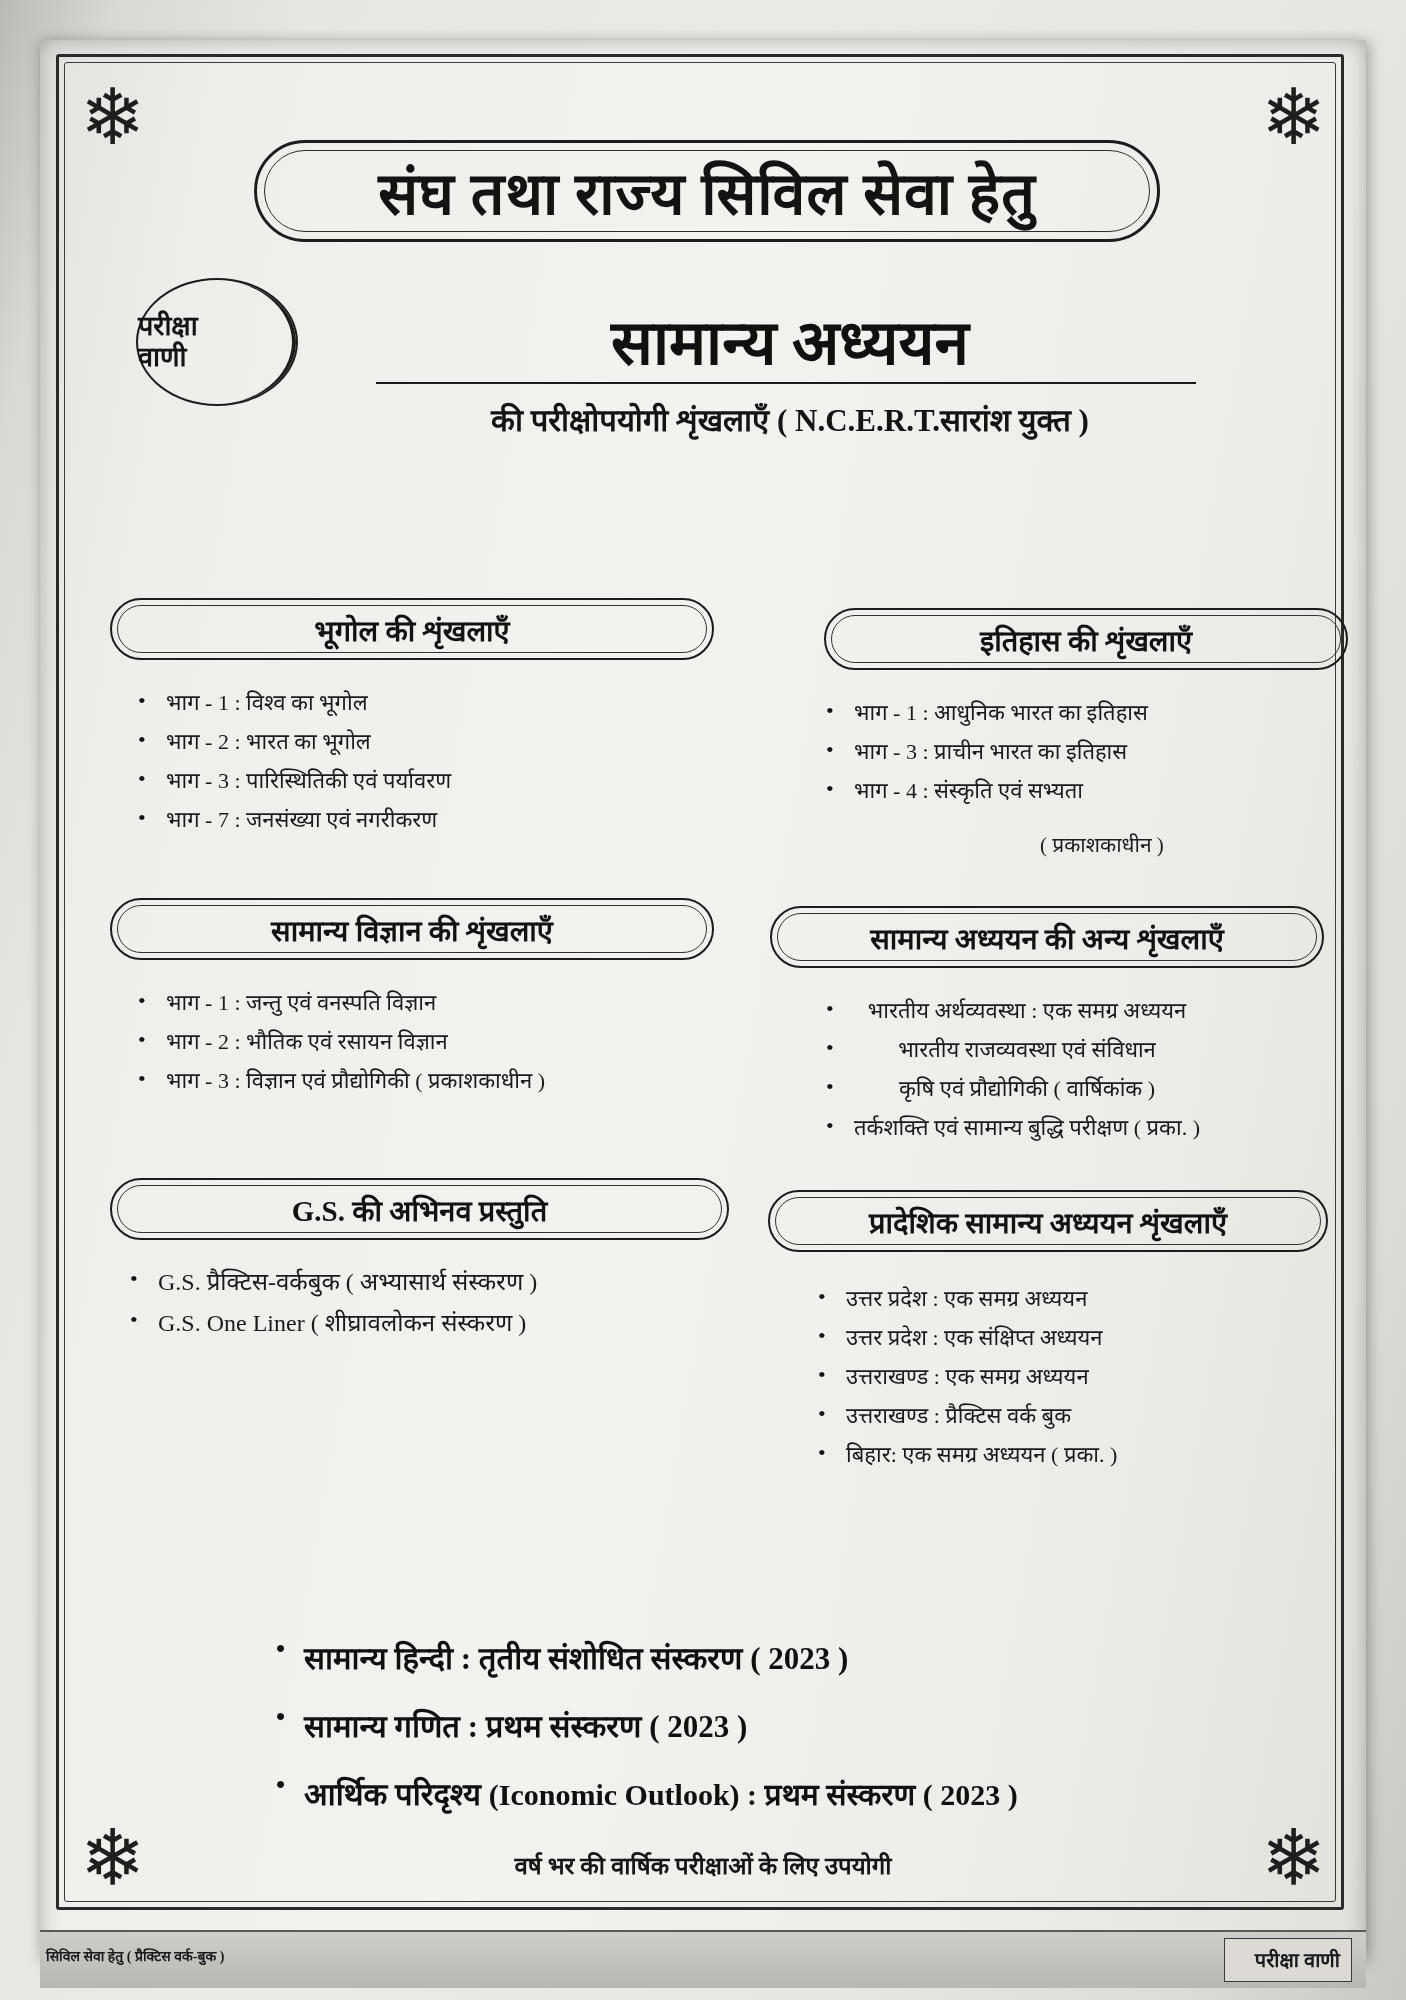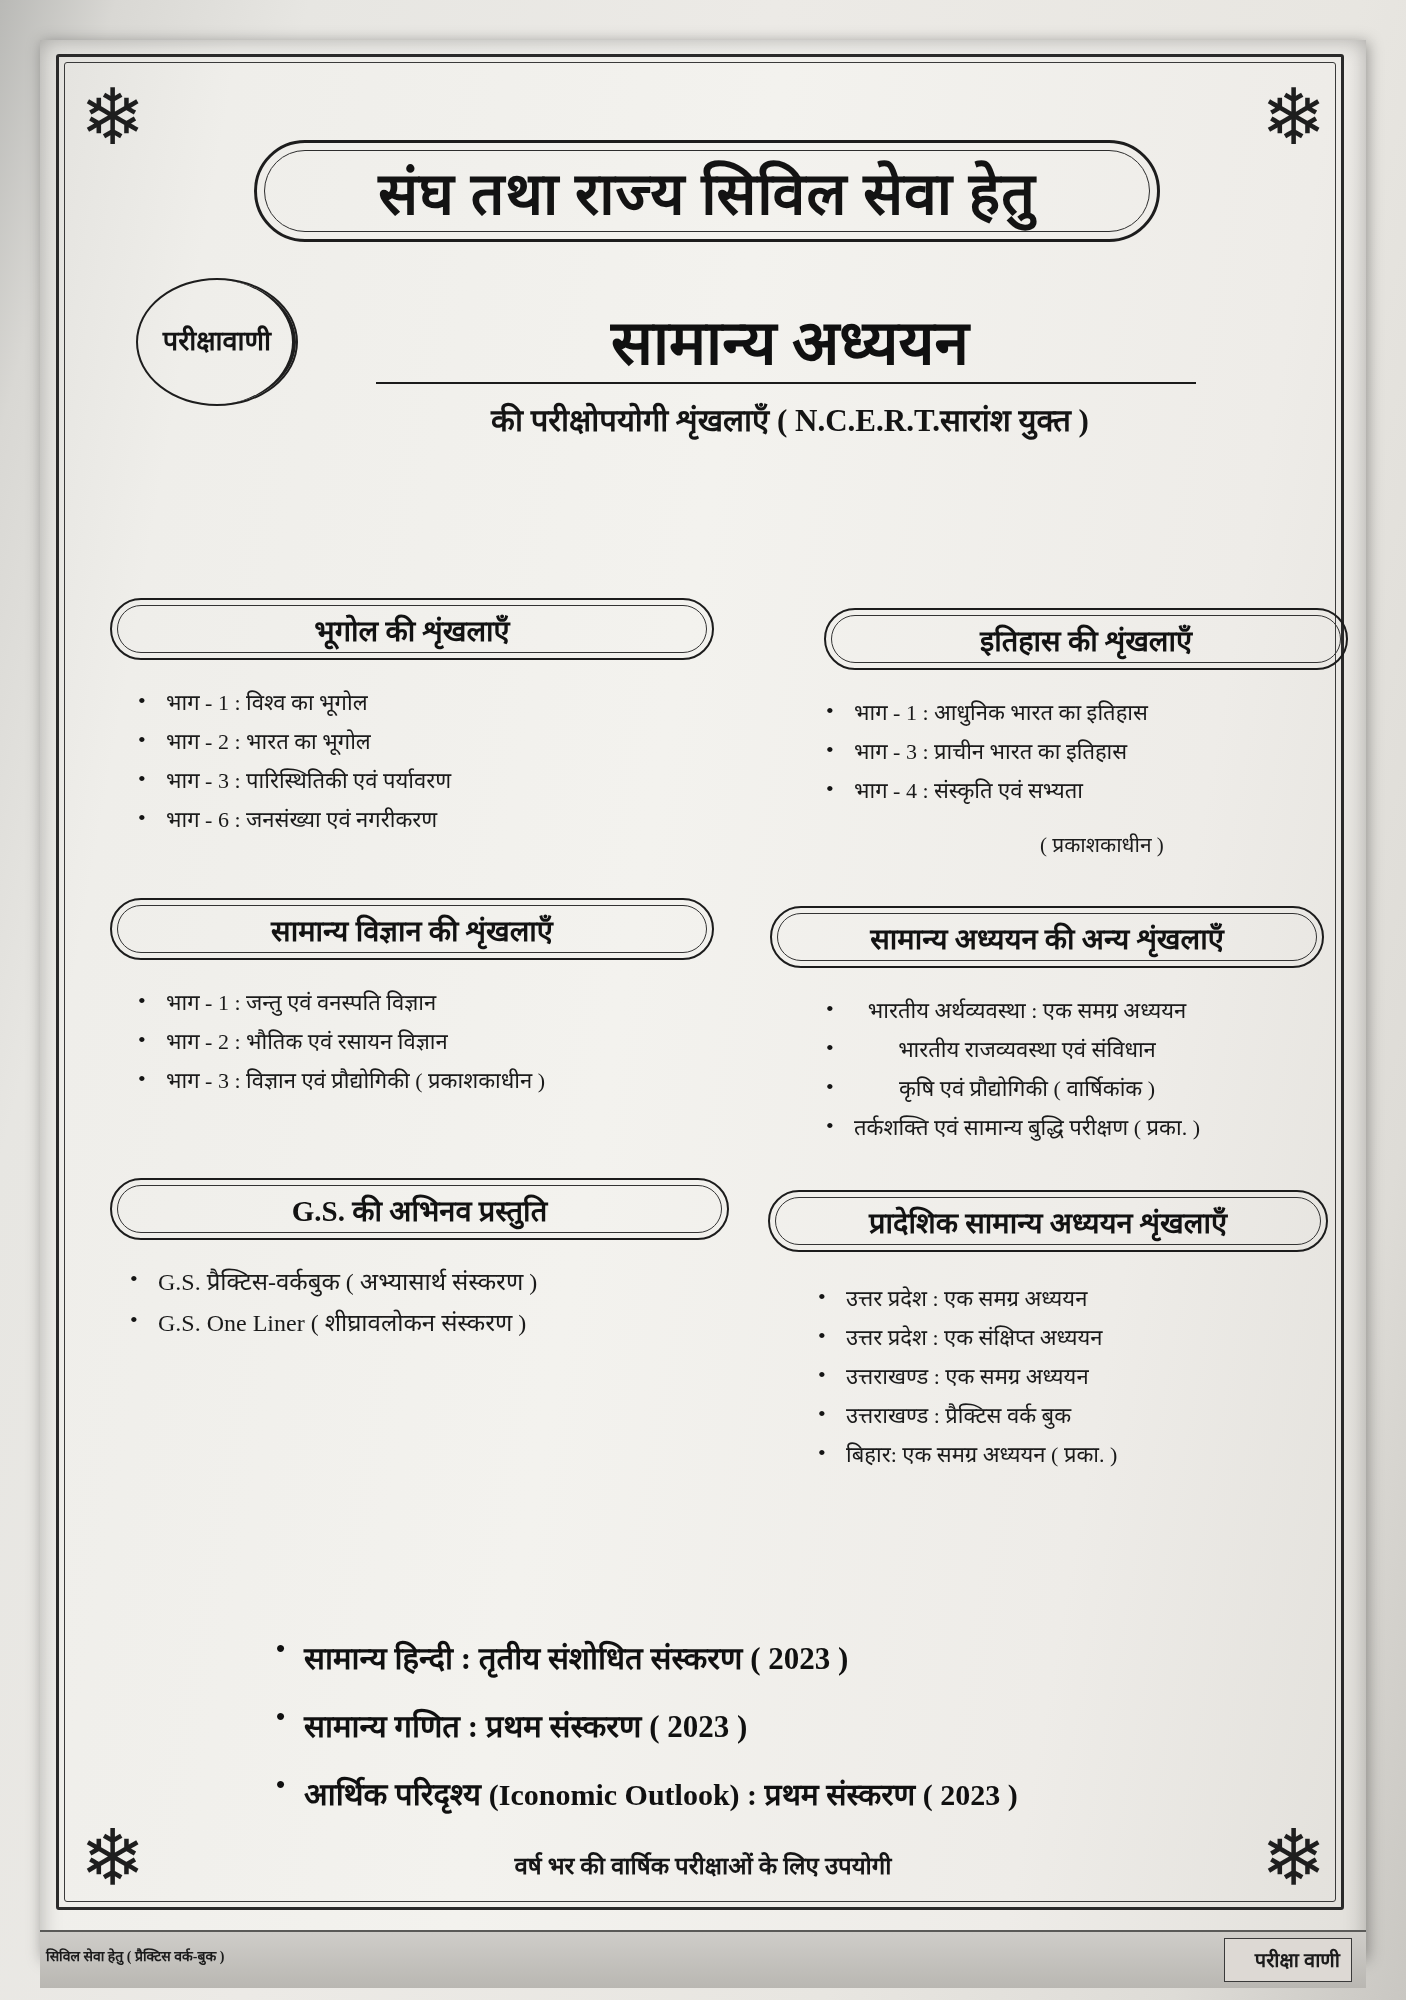--- a/index.html
+++ b/index.html
@@ -97,22 +97,21 @@
   
   .brand-circle {
     position: absolute;
     left: 96px;
     top: 238px;
     width: 158px;
     height: 124px;
     border: 2.5px solid #1d1d1d;
     border-radius: 50%;
     display: flex;
-    flex-direction: row;
-    align-items: center;
+    flex-direction: column;
     justify-content: center;
     box-shadow: -5px 0 0 -1px #1d1d1d inset;
   }
   .brand-circle div {
     font-size: 27px;
     font-weight: bold;
     color: #141414;
     line-height: 1.15;
   }
 
@@ -312,21 +311,21 @@
     <div class="sub-title">की परीक्षोपयोगी शृंखलाएँ ( N.C.E.R.T.सारांश युक्त )</div>
 
     <div class="sec-head" style="left:70px; top:558px; width:600px;">
       <div class="sh-inner"></div>
       <span>भूगोल की शृंखलाएँ</span>
     </div>
     <ul class="items" style="left:92px; top:652px;">
       <li>भाग - 1 : विश्व का भूगोल</li>
       <li>भाग - 2 : भारत का भूगोल</li>
       <li>भाग - 3 : पारिस्थितिकी एवं पर्यावरण</li>
-      <li>भाग - 6 : जनसंख्या एवं नगरीकरण</li>
+      <li>भाग - 7 : जनसंख्या एवं नगरीकरण</li>
     </ul>
 
     <div class="sec-head" style="left:784px; top:568px; width:520px;text-align:center;">
       <div class="sh-inner"></div>
       <span>इतिहास की शृंखलाएँ</span>
     </div>
     <ul class="items" style="left:780px; top:662px;">
       <li>भाग - 1 : आधुनिक भारत का इतिहास</li>
       <li>भाग - 3 : प्राचीन भारत का इतिहास</li>
       <li>भाग - 4 : संस्कृति एवं सभ्यता</li>

